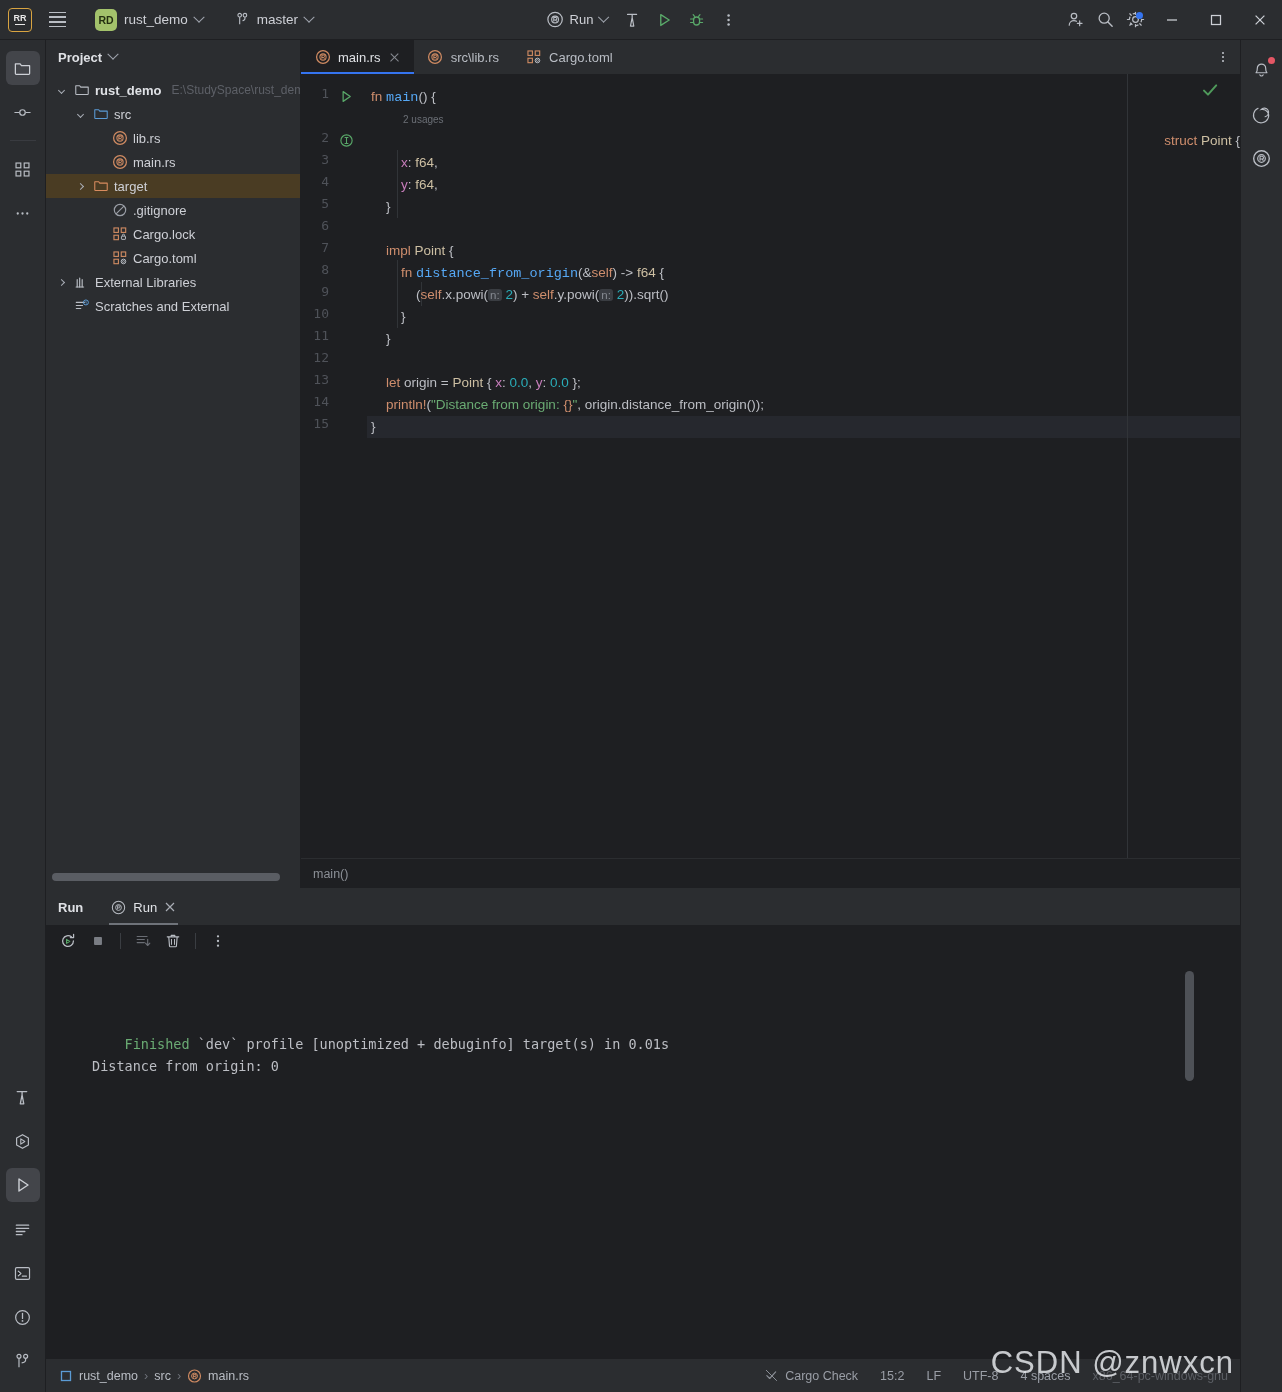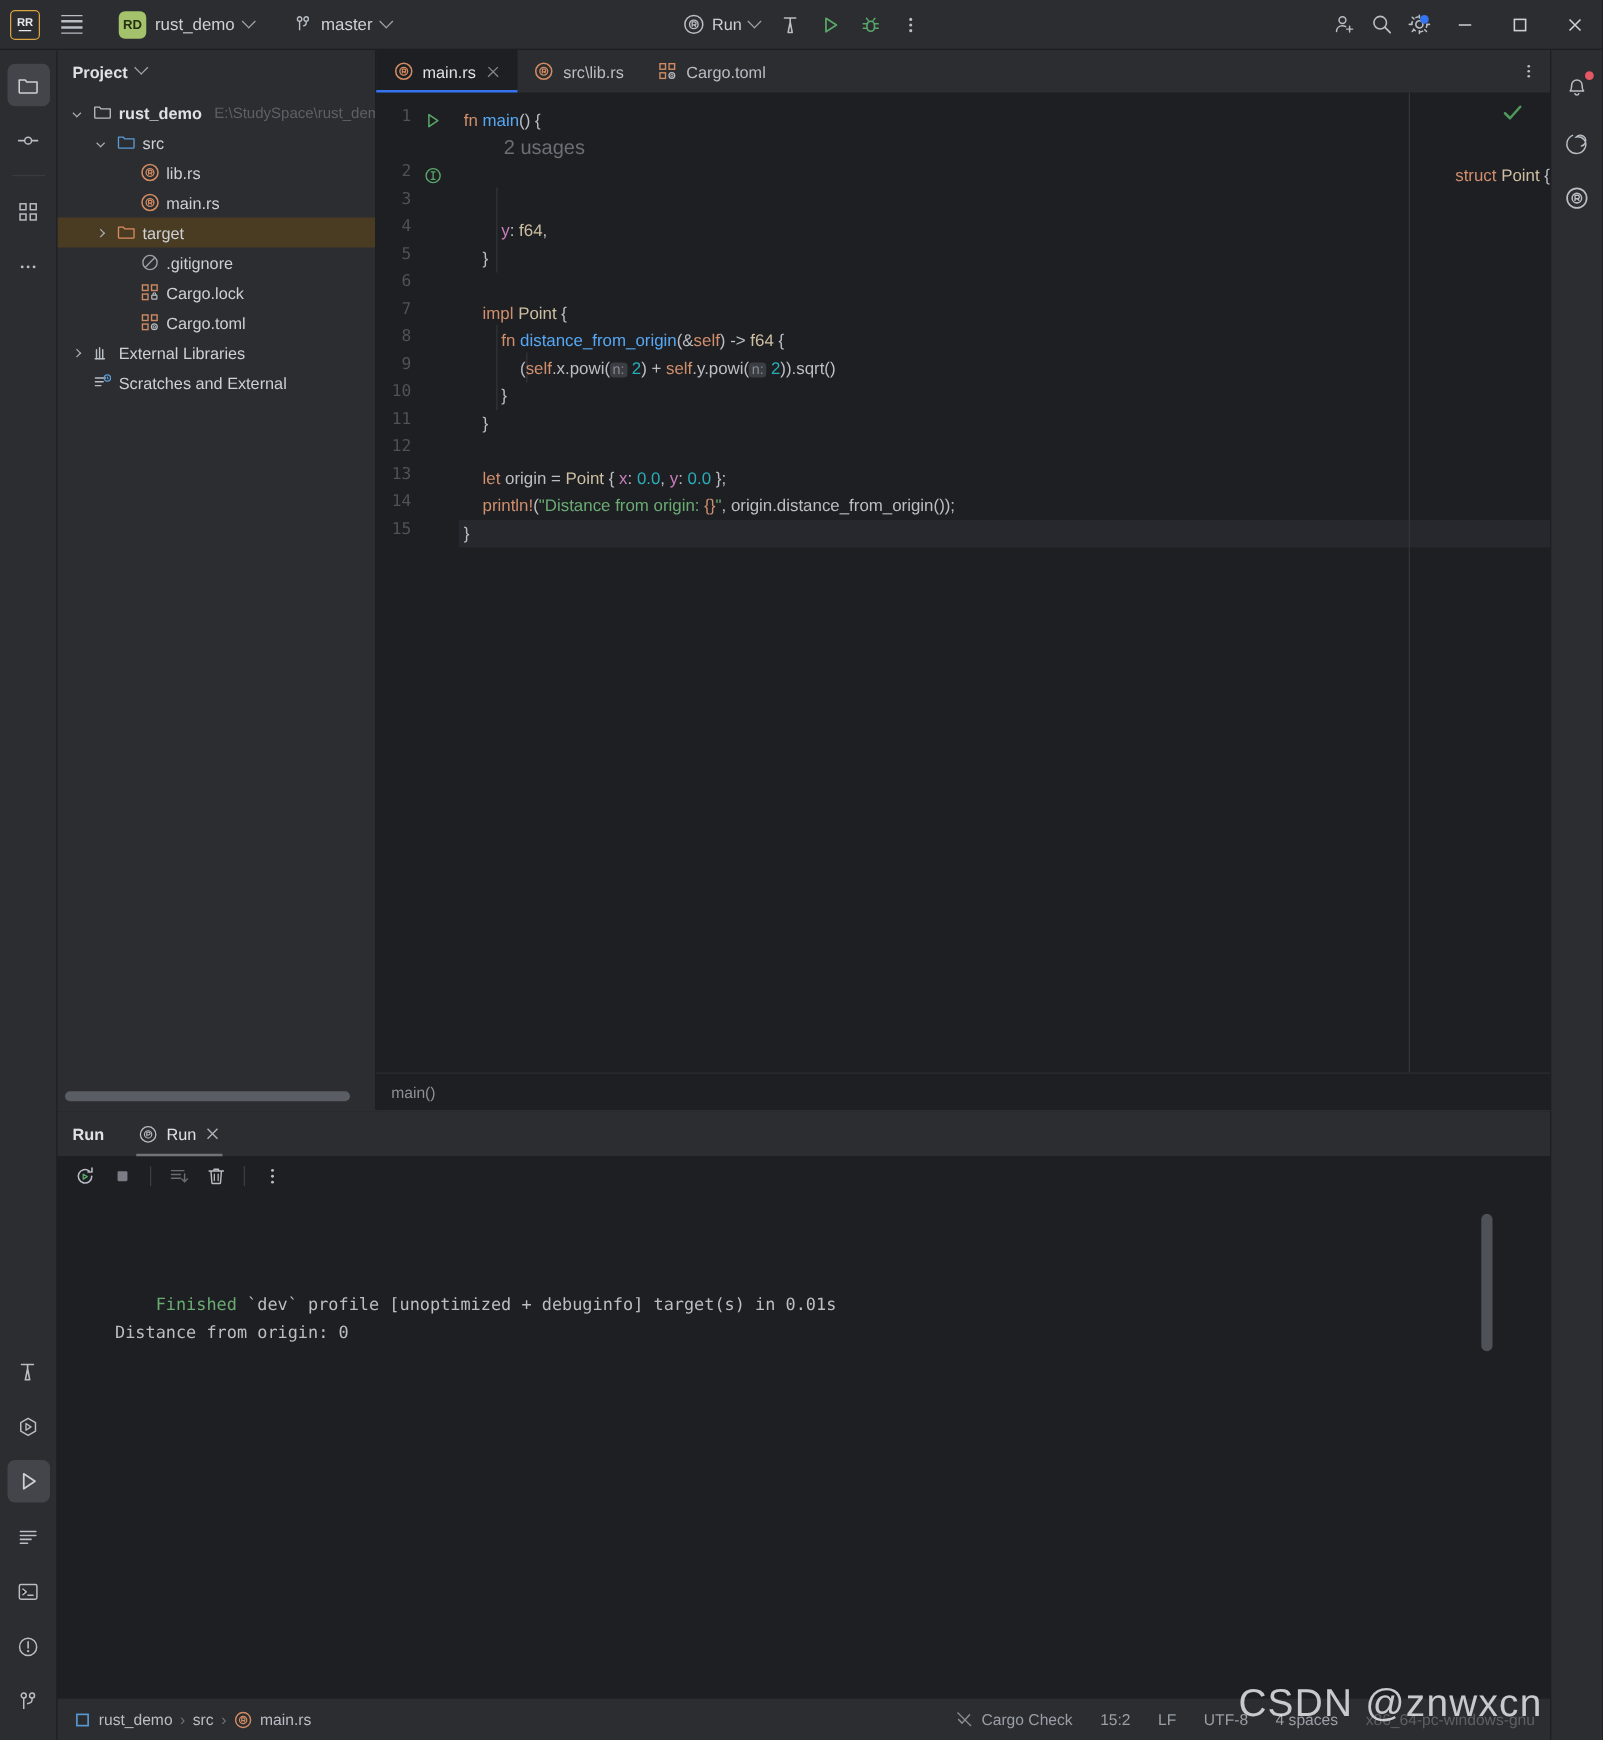--- a/index.html
+++ b/index.html
@@ -120,26 +120,26 @@
   .ln { position:absolute; right:38px; font-size:13px; color:#4f5259; text-align:right; width:28px;}
   .gicon { position:absolute; left:38px; width:16px; height:16px; }
   .cline { position:absolute; left:0; right:0; height:22px; white-space:pre; font-size:13.5px; line-height:22px; }
   .cline .txt { padding-left:4px; }
   .cursor-line { position:absolute; left:0; right:0; height:22px; background:#26282e; }
   .vline { position:absolute; width:1px; background:#313438; }
   .vline-r { position:absolute; width:1px; background:#313438; top:0; bottom:0; }
   .hint {
     background:#3a3d42; color:#868a91; border-radius:3px; padding:0 2px; font-size:11.5px;
   }
-  .inlay { color:#6b6f76; font-size:16px; }
+  .inlay { color:#6b6f76; font-size:10px; }
   .check { position:absolute; right:20px; top:6px; }
 
   
   .k   { color:#CF8E6D; } 
-  .fn  { color:#56A8F5; } 
+  .fn  { color:#56A8F5;font-family:Liberation Mono, monospace; } 
   .ty  { color:#CDBFA3; } 
   .pm  { color:#C77DBB; } 
   .num { color:#2AACB8; } 
   .str { color:#6AAB73; } 
   .pl  { color:#BCBEC4; } 
   .mac { color:#CF8E6D; }
 
   .ed-crumb { height:30px; flex:0 0 30px; display:flex; align-items:center; padding:0 12px;
               background:#1e1f22; border-top:1px solid #2b2d30; font-size:12.5px; color:#8b8f96; }
 
@@ -564,20 +564,21 @@
                   </svg></div>
               </div>
             <div class="code" id="code">
                 <div class="cursor-line" style="top: 342px;"></div>
                 <div class="vline" style="left: 30px; top: 76px; height: 68px;"></div>
                 <div class="vline" style="left: 30px; top: 186px; height: 68px;"></div>
                 <div class="vline" style="left: 54px; top: 208px; height: 24px;"></div>
                 <div class="cline" style="top: 34px;"><span class="txt inlay" style="padding-left:36px">2 usages</span></div>
                 <div class="cline" style="top: 12px;"><span class="txt pl"><span class="k">fn</span> <span class="fn">main</span>() {</span></div>
                 <div class="cline" style="top: 56px; text-align: right;"><span class="txt pl">    <span class="k">struct</span> <span class="ty">Point</span> {</span></div>
+                <div class="cline" style="top: 78px;"><span class="txt pl">        <span class="pm">x</span>: <span class="ty">f64</span>,</span></div>
                 <div class="cline" style="top: 100px;"><span class="txt pl">        <span class="pm">y</span>: <span class="ty">f64</span>,</span></div>
                 <div class="cline" style="top: 122px;"><span class="txt pl">    }</span></div>
                 <div class="cline" style="top: 144px;"><span class="txt pl"></span></div>
                 <div class="cline" style="top: 166px;"><span class="txt pl">    <span class="k">impl</span> <span class="ty">Point</span> {</span></div>
                 <div class="cline" style="top: 188px;"><span class="txt pl">        <span class="k">fn</span> <span class="fn">distance_from_origin</span>(&amp;<span class="k">self</span>) -&gt; <span class="ty">f64</span> {</span></div>
                 <div class="cline" style="top: 210px;"><span class="txt pl">            (<span class="k">self</span>.x.powi(<span class="hint">n:</span> <span class="num">2</span>) + <span class="k">self</span>.y.powi(<span class="hint">n:</span> <span class="num">2</span>)).sqrt()</span></div>
                 <div class="cline" style="top: 232px;"><span class="txt pl">        }</span></div>
                 <div class="cline" style="top: 254px;"><span class="txt pl">    }</span></div>
                 <div class="cline" style="top: 276px;"><span class="txt pl"></span></div>
                 <div class="cline" style="top: 298px;"><span class="txt pl">    <span class="k">let</span> origin = <span class="ty">Point</span> { <span class="pm">x</span>: <span class="num">0.0</span>, <span class="pm">y</span>: <span class="num">0.0</span> };</span></div>

